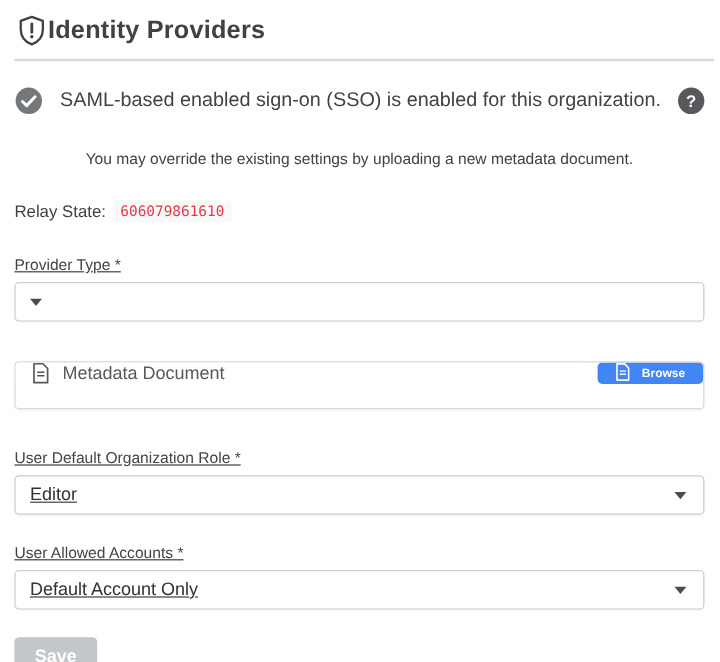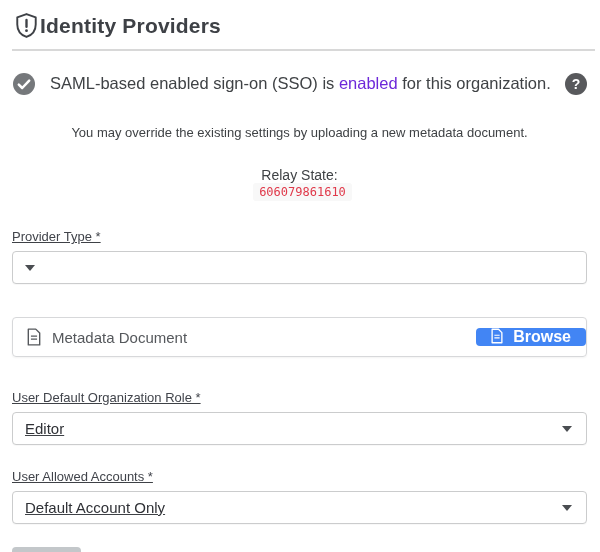--- a/index.html
+++ b/index.html
@@ -23,32 +23,32 @@
   .shield-icon{display:inline-flex;width:27px;height:27px;}
 
   
   .status-row{
     display:flex;align-items:center;
     margin-top:21px;
     font-size:16.5px;color:#3f4245;
   }
   .check-icon{display:inline-flex;width:24px;height:24px;margin-right:14px;flex:0 0 auto;}
   .status-text{line-height:1.3;}
-  .status-text .hl{color:#6d28d9;}
+  .status-text .hl{color:#404040;}
   .help-icon{
     margin-left:auto;flex:0 0 auto;
     width:22px;height:22px;border-radius:50%;
     background:#58595c;color:#fff;
     display:flex;align-items:center;justify-content:center;
     font-size:14px;font-weight:700;cursor:pointer;
   }
 
   .note{margin-top:29px;font-size:13px;color:#3f4245;text-align:center;}
 
-  .relay-row{margin-top:27px;font-size:14px;color:#3f4245;display:flex;align-items:center;flex-direction:column;}
+  .relay-row{margin-top:27px;font-size:14px;color:#3f4245;display:flex;align-items:center;}
   .relay-code{
     margin-left:6px;
     font-family:"DejaVu Sans Mono","Liberation Mono",monospace;
     font-size:12px;color:#e0394a;
     background:#f8f8f8;border-radius:3px;
     padding:2px 6px;
   }
 
   
   .form-group{margin-top:26px;text-decoration:underline;}
@@ -66,39 +66,39 @@
   .caret{
     width:0;height:0;
     border-left:5px solid transparent;
     border-right:5px solid transparent;
     border-top:6px solid #4a4d51;
   }
 
   
   .file-group{
     margin-top:33px;
-    display:flex;align-items:center;
+    display:flex;align-items:flex-start;
     border:1px solid #d7d8da;border-radius:4px;
     height:38px;overflow:hidden;
     box-shadow:0 1px 2px rgba(0,0,0,0.05);
     cursor:pointer;
     gap:12px;
   }
   .file-label{
     flex:1;display:flex;align-items:center;gap:11px;
     padding-left:14px;background:#fff;
     font-size:15px;color:#55585c;
   }
   .file-icon{display:inline-flex;width:14px;height:18px;}
   .browse-btn{
     display:flex;align-items:center;gap:8px;
     background:#4285f4;color:#fff;
     border:none;border-radius:4px;
     margin:0;padding:0 15px;
-    font-family:inherit;font-size:16px;font-weight:700;
+    font-family:inherit;font-size:10px;font-weight:700;
     cursor:pointer;
   }
 
   .save-btn{
     margin-top:23px;
     background:#c3c7ca;color:#fff;
     border:none;border-radius:4px;
     font-family:inherit;font-size:15px;font-weight:700;
     padding:8px 17px;
     cursor:not-allowed;

